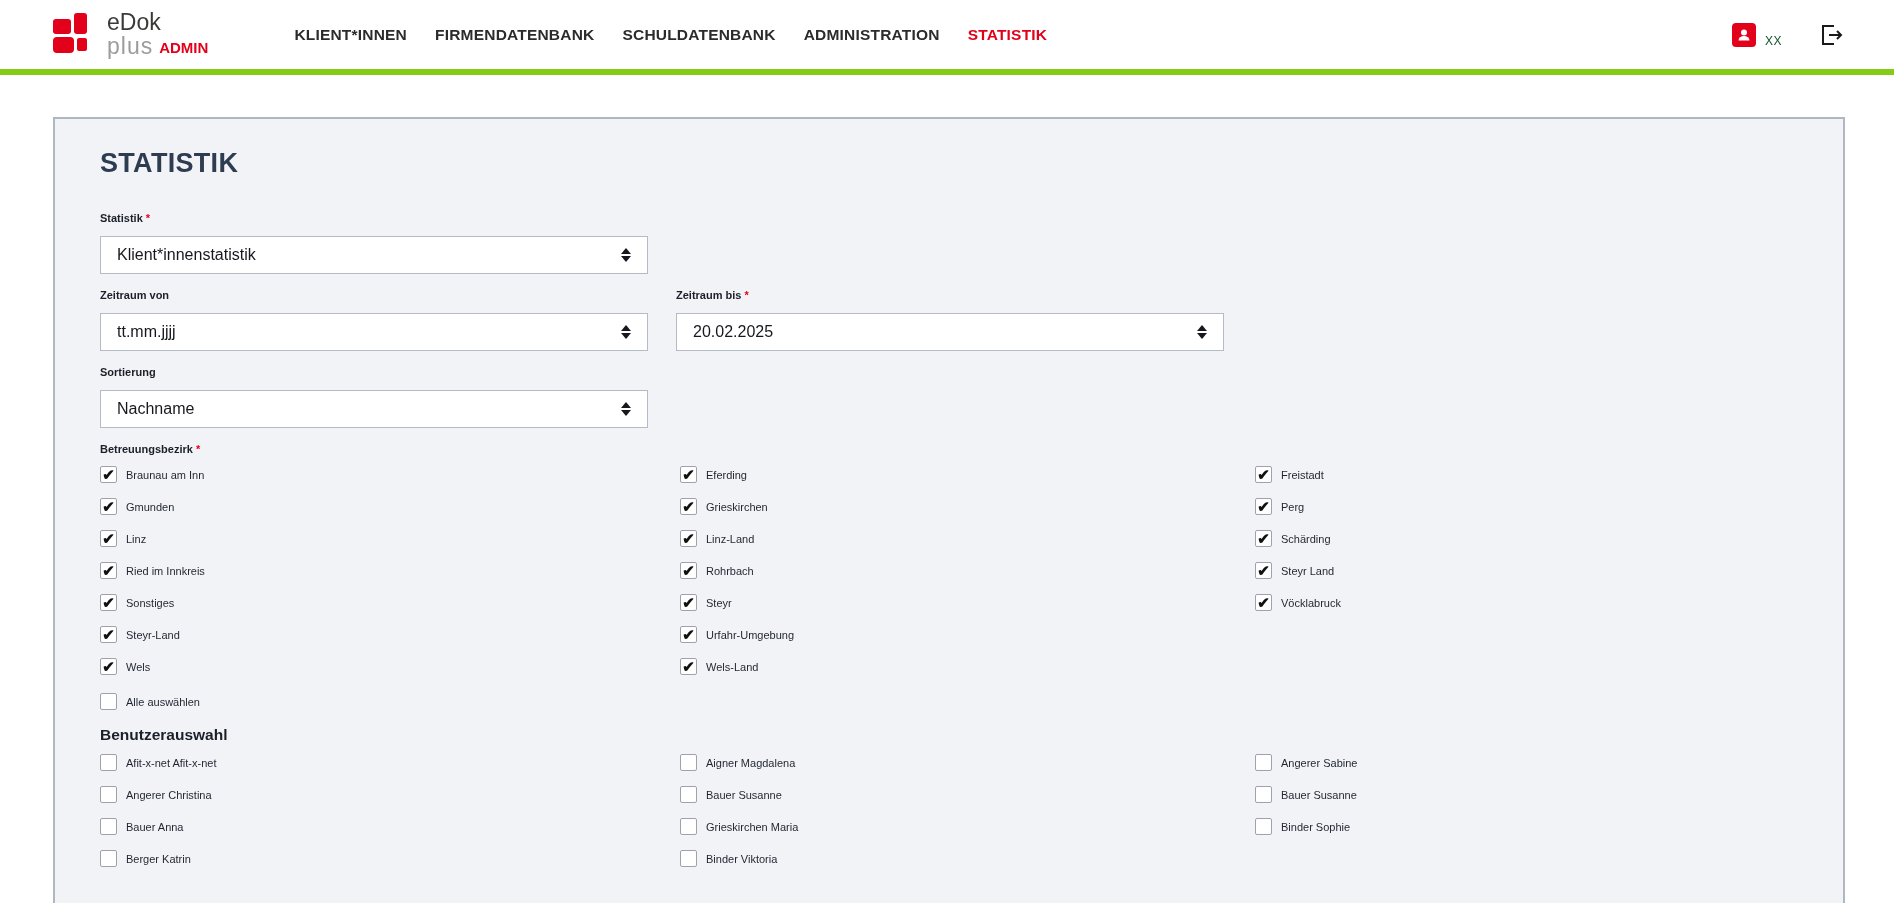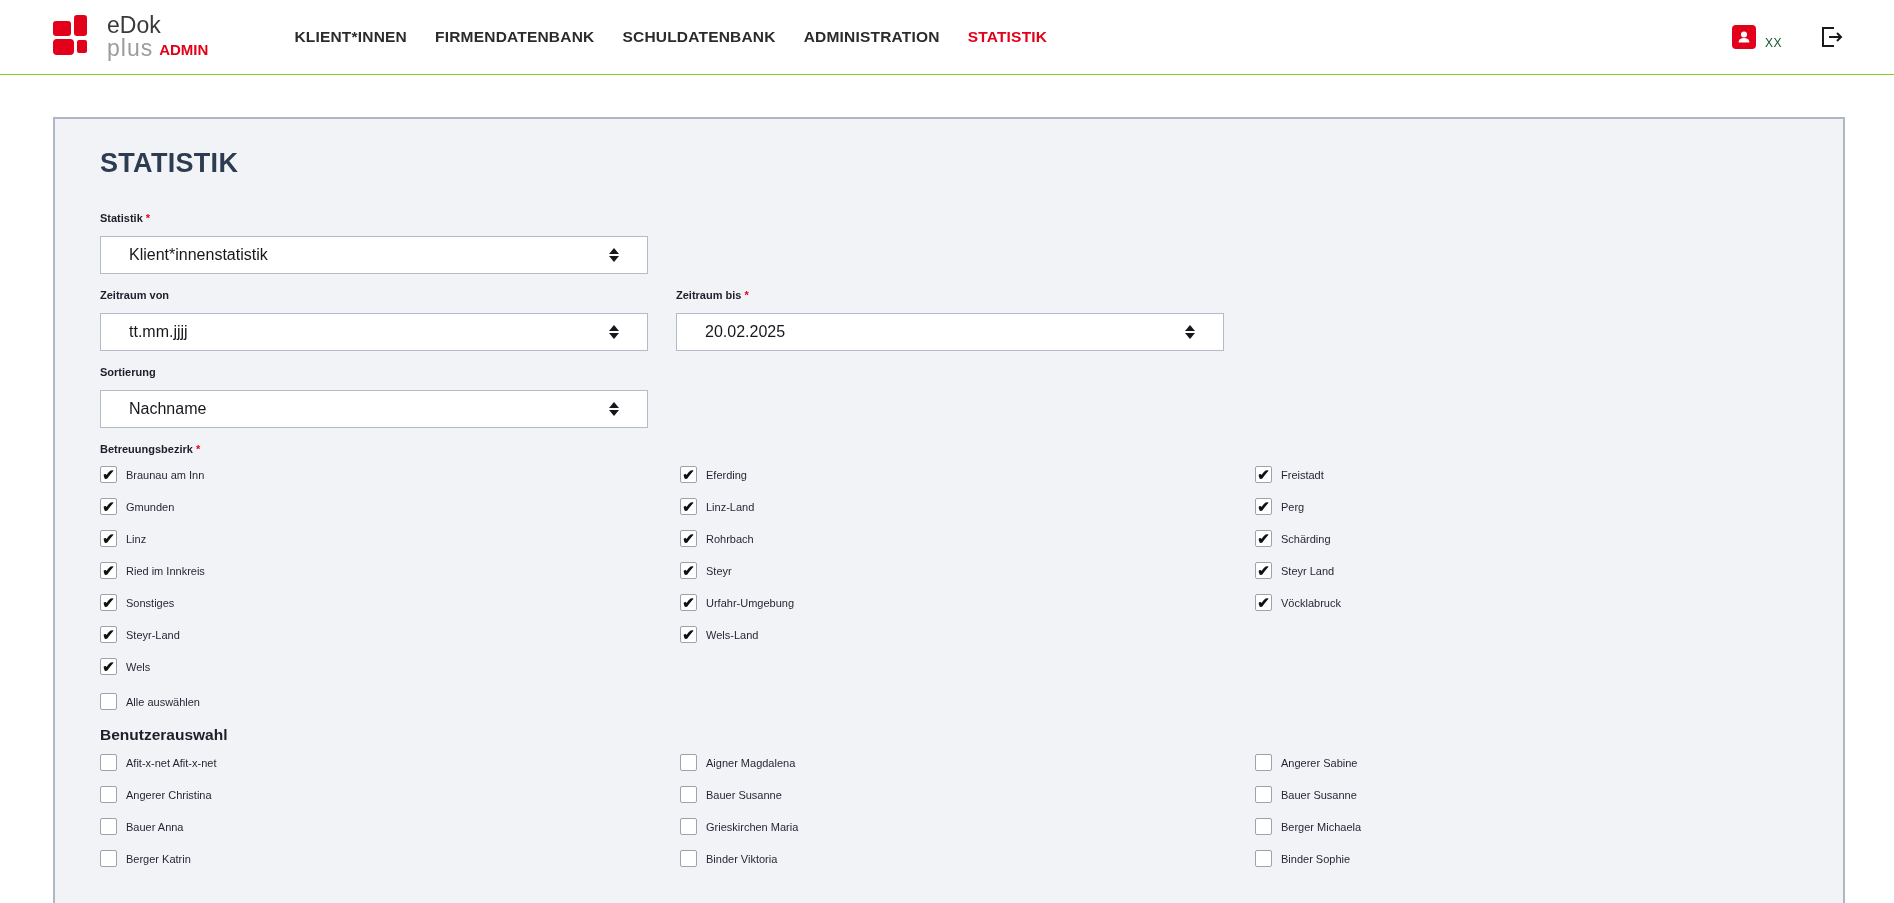--- a/index.html
+++ b/index.html
@@ -1,21 +1,21 @@
 <!DOCTYPE html>
 <html><head>
 <meta charset="utf-8">
 <style>
   * { margin:0; padding:0; box-sizing:border-box; }
   html,body { width:1894px; height:903px; overflow:hidden; background:#fff;
     font-family:"Liberation Sans", sans-serif; color:#1f2430; }
 
   
   .header { height:75px; display:flex; align-items:center;
-    padding:0 50px 0 53px; background:#fff; border-bottom:1px solid #84cc16; }
+    padding:0 50px 0 53px; background:#fff; border-bottom:6px solid #84cc16; }
   .logo { display:flex; align-items:center; gap:7px; }
   .logo-glyph { position:relative; width:47px; height:44px; }
   .logo-glyph div { position:absolute; background:#e2001a; }
   .lg1 { left:0;  top:6;  width:18px; height:15px; border-radius:3px; top:6px; }
   .lg2 { left:21px; top:0;  width:13px; height:21px; border-radius:3px; }
   .lg3 { left:0;  top:24px; width:21px; height:16px; border-radius:4px; }
   .lg4 { left:24px; top:25px; width:10px; height:13px; border-radius:2px; }
   .logo-text { line-height:1.02; }
   .logo-line1 { font-size:23px; color:#3a3a39; }
   .logo-line2 { font-size:23px; color:#9c9c9b; letter-spacing:1px; display:inline-block; }
@@ -41,21 +41,21 @@
 
   .form-label { margin-top:33px; font-size:11px; font-weight:700; color:#1a1f29; }
   .form-label.tight { margin-top:15px; }
   .req { color:#e2001a; font-weight:700; margin-left:3px; }
 
   .field-row { display:flex; }
   .field-col2 { margin-left:28px; }
 
   .select-box { margin-top:12px; width:548px; height:38px; background:#fff;
     border:1px solid #b4bbc7; display:flex; align-items:center; justify-content:space-between;
-    padding:0 28px; cursor:pointer; }
+    padding:0 16px; cursor:pointer; }
   .select-value { font-size:16px; color:#16181d; }
   .spinner { display:flex; flex-direction:column; align-items:center; gap:2px; }
   .spinner .up  { width:0; height:0; border-left:5px solid transparent; border-right:5px solid transparent;
     border-bottom:6px solid #16181d; }
   .spinner .dn  { width:0; height:0; border-left:5px solid transparent; border-right:5px solid transparent;
     border-top:6px solid #16181d; }
 
   
   .cb-grid { margin-top:11px; display:grid; grid-template-columns:580px 575px 1fr;
     align-items:start; }
@@ -201,20 +201,24 @@
             <span class="cb-label">Wels</span>
           </label>
         </div>
       <div class="cb-col">
 
           <label class="cb-row">
             <span class="cb checked"></span>
             <span class="cb-label">Eferding</span>
           </label>
 
+          <label class="cb-row">
+            <span class="cb checked"></span>
+            <span class="cb-label">Grieskirchen</span>
+          </label>
 
           <label class="cb-row">
             <span class="cb checked"></span>
             <span class="cb-label">Linz-Land</span>
           </label>
 
           <label class="cb-row">
             <span class="cb checked"></span>
             <span class="cb-label">Rohrbach</span>
           </label>
@@ -323,24 +327,20 @@
           <label class="cb-row">
             <span class="cb"></span>
             <span class="cb-label">Angerer Sabine</span>
           </label>
 
           <label class="cb-row">
             <span class="cb"></span>
             <span class="cb-label">Bauer Susanne</span>
           </label>
 
-          <label class="cb-row">
-            <span class="cb"></span>
-            <span class="cb-label">Berger Michaela</span>
-          </label>
 
           <label class="cb-row">
             <span class="cb"></span>
             <span class="cb-label">Binder Sophie</span>
           </label>
 
         </div>
     </div>
 
   </div>

